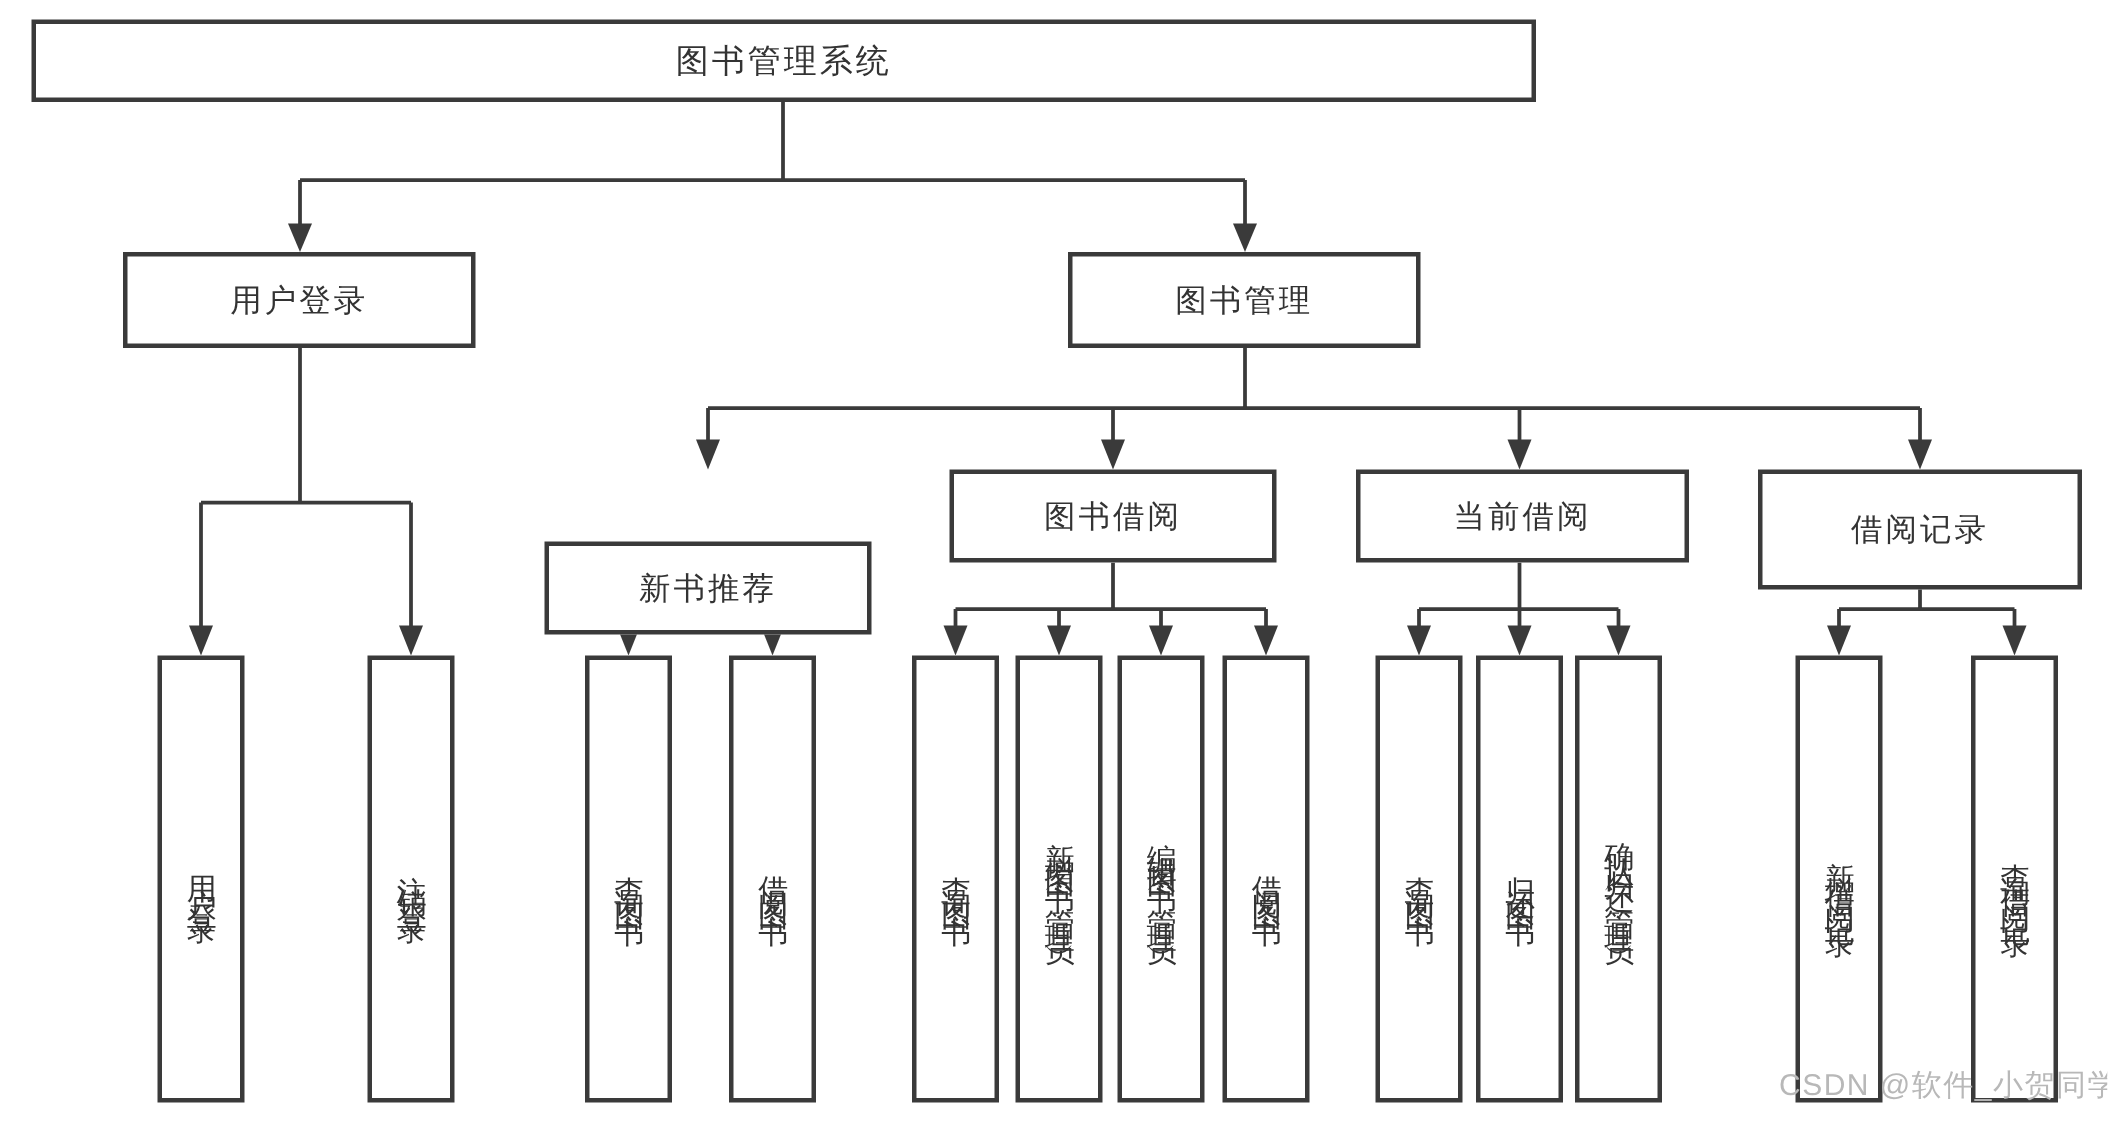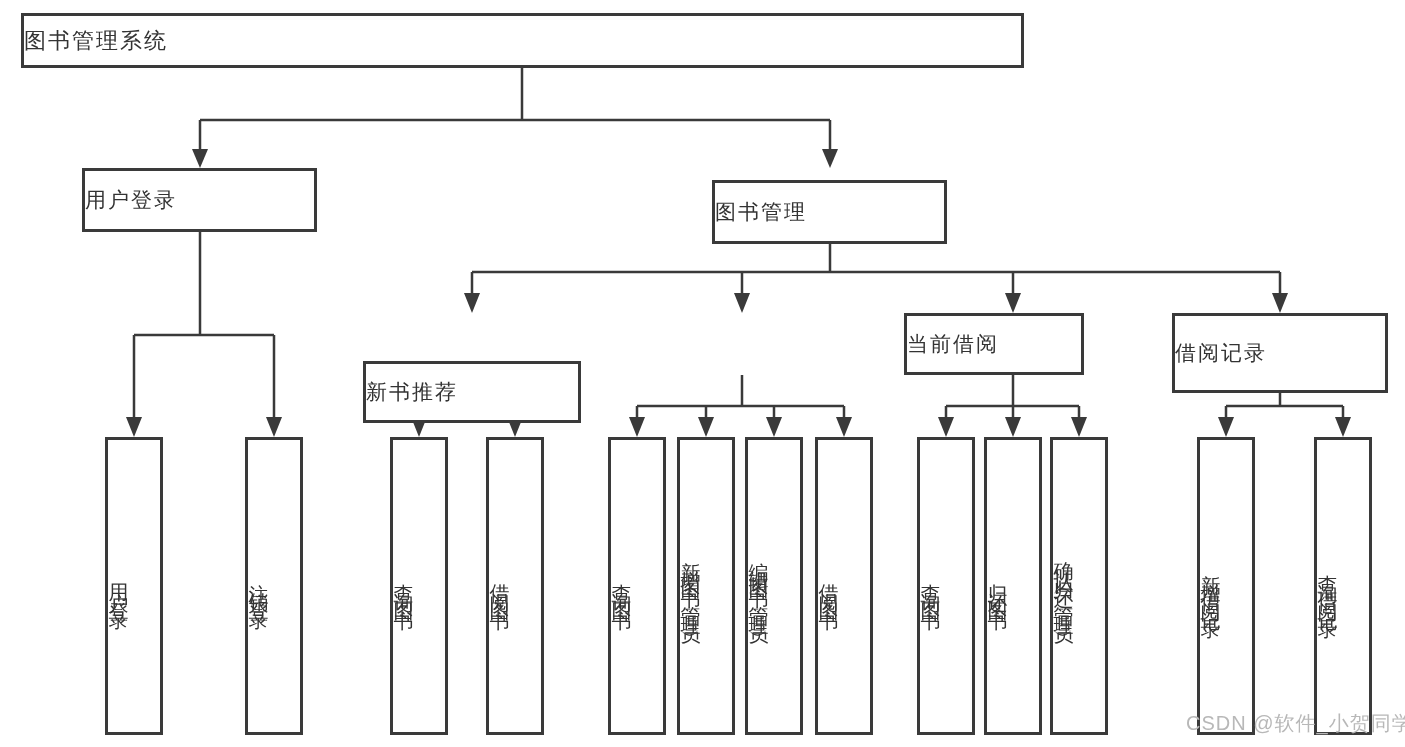--- a/index.html
+++ b/index.html
@@ -16,21 +16,21 @@
     position: absolute;
     left: 0; top: 0;
     width: 1405px; height: 747px;
   }
   .node {
     position: absolute;
     background: #ffffff;
     border: 3px solid #3a3a3a;
     display: flex;
     align-items: center;
-    justify-content: flex-start;
+    justify-content: center;
     box-sizing: border-box;
   }
   .node-root   { font-size: 22px; letter-spacing: 2px; }
   .node-branch { font-size: 21px; letter-spacing: 2px; }
   .node-leaf   { font-size: 20px; }
   .node-leaf span {
     writing-mode: vertical-rl;
     text-orientation: mixed;
     letter-spacing: 9px;
     line-height: 1.1;
@@ -101,28 +101,31 @@
     </g>
   </svg>
 
   <div class="node node-root" style="left:21px; top:13px; width:1003px; height:55px;">
     <span>图书管理系统</span>
   </div>
 
   <div class="node node-branch" style="left:82px; top:168px; width:235px; height:64px;">
     <span>用户登录</span>
   </div>
-  <div class="node node-branch" style="left:712px; top:180px; width:235px; height:64px;">
+  <div class="node node-branch" style="left:712px; top:168px; width:235px; height:64px;">
     <span>图书管理</span>
   </div>
 
   <div class="node node-branch" style="left:363px; top:313px; width:218px; height:62px;margin-top:48px;">
     <span>新书推荐</span>
   </div>
-  <div class="node node-branch" style="left:904px; top:313px; width:180px; height:62px;">
+  <div class="node node-branch" style="left:633px; top:313px; width:218px; height:62px;">
+    <span>图书借阅</span>
+  </div>
+  <div class="node node-branch" style="left:904px; top:313px; width:222px; height:62px;">
     <span>当前借阅</span>
   </div>
   <div class="node node-branch" style="left:1172px; top:313px; width:216px; height:80px;">
     <span>借阅记录</span>
   </div>
 
   <div class="node node-leaf" style="left:105px; top:437px; width:58px; height:298px;">
     <span>用户登录</span>
   </div>
   <div class="node node-leaf" style="left:245px; top:437px; width:58px; height:298px;">

